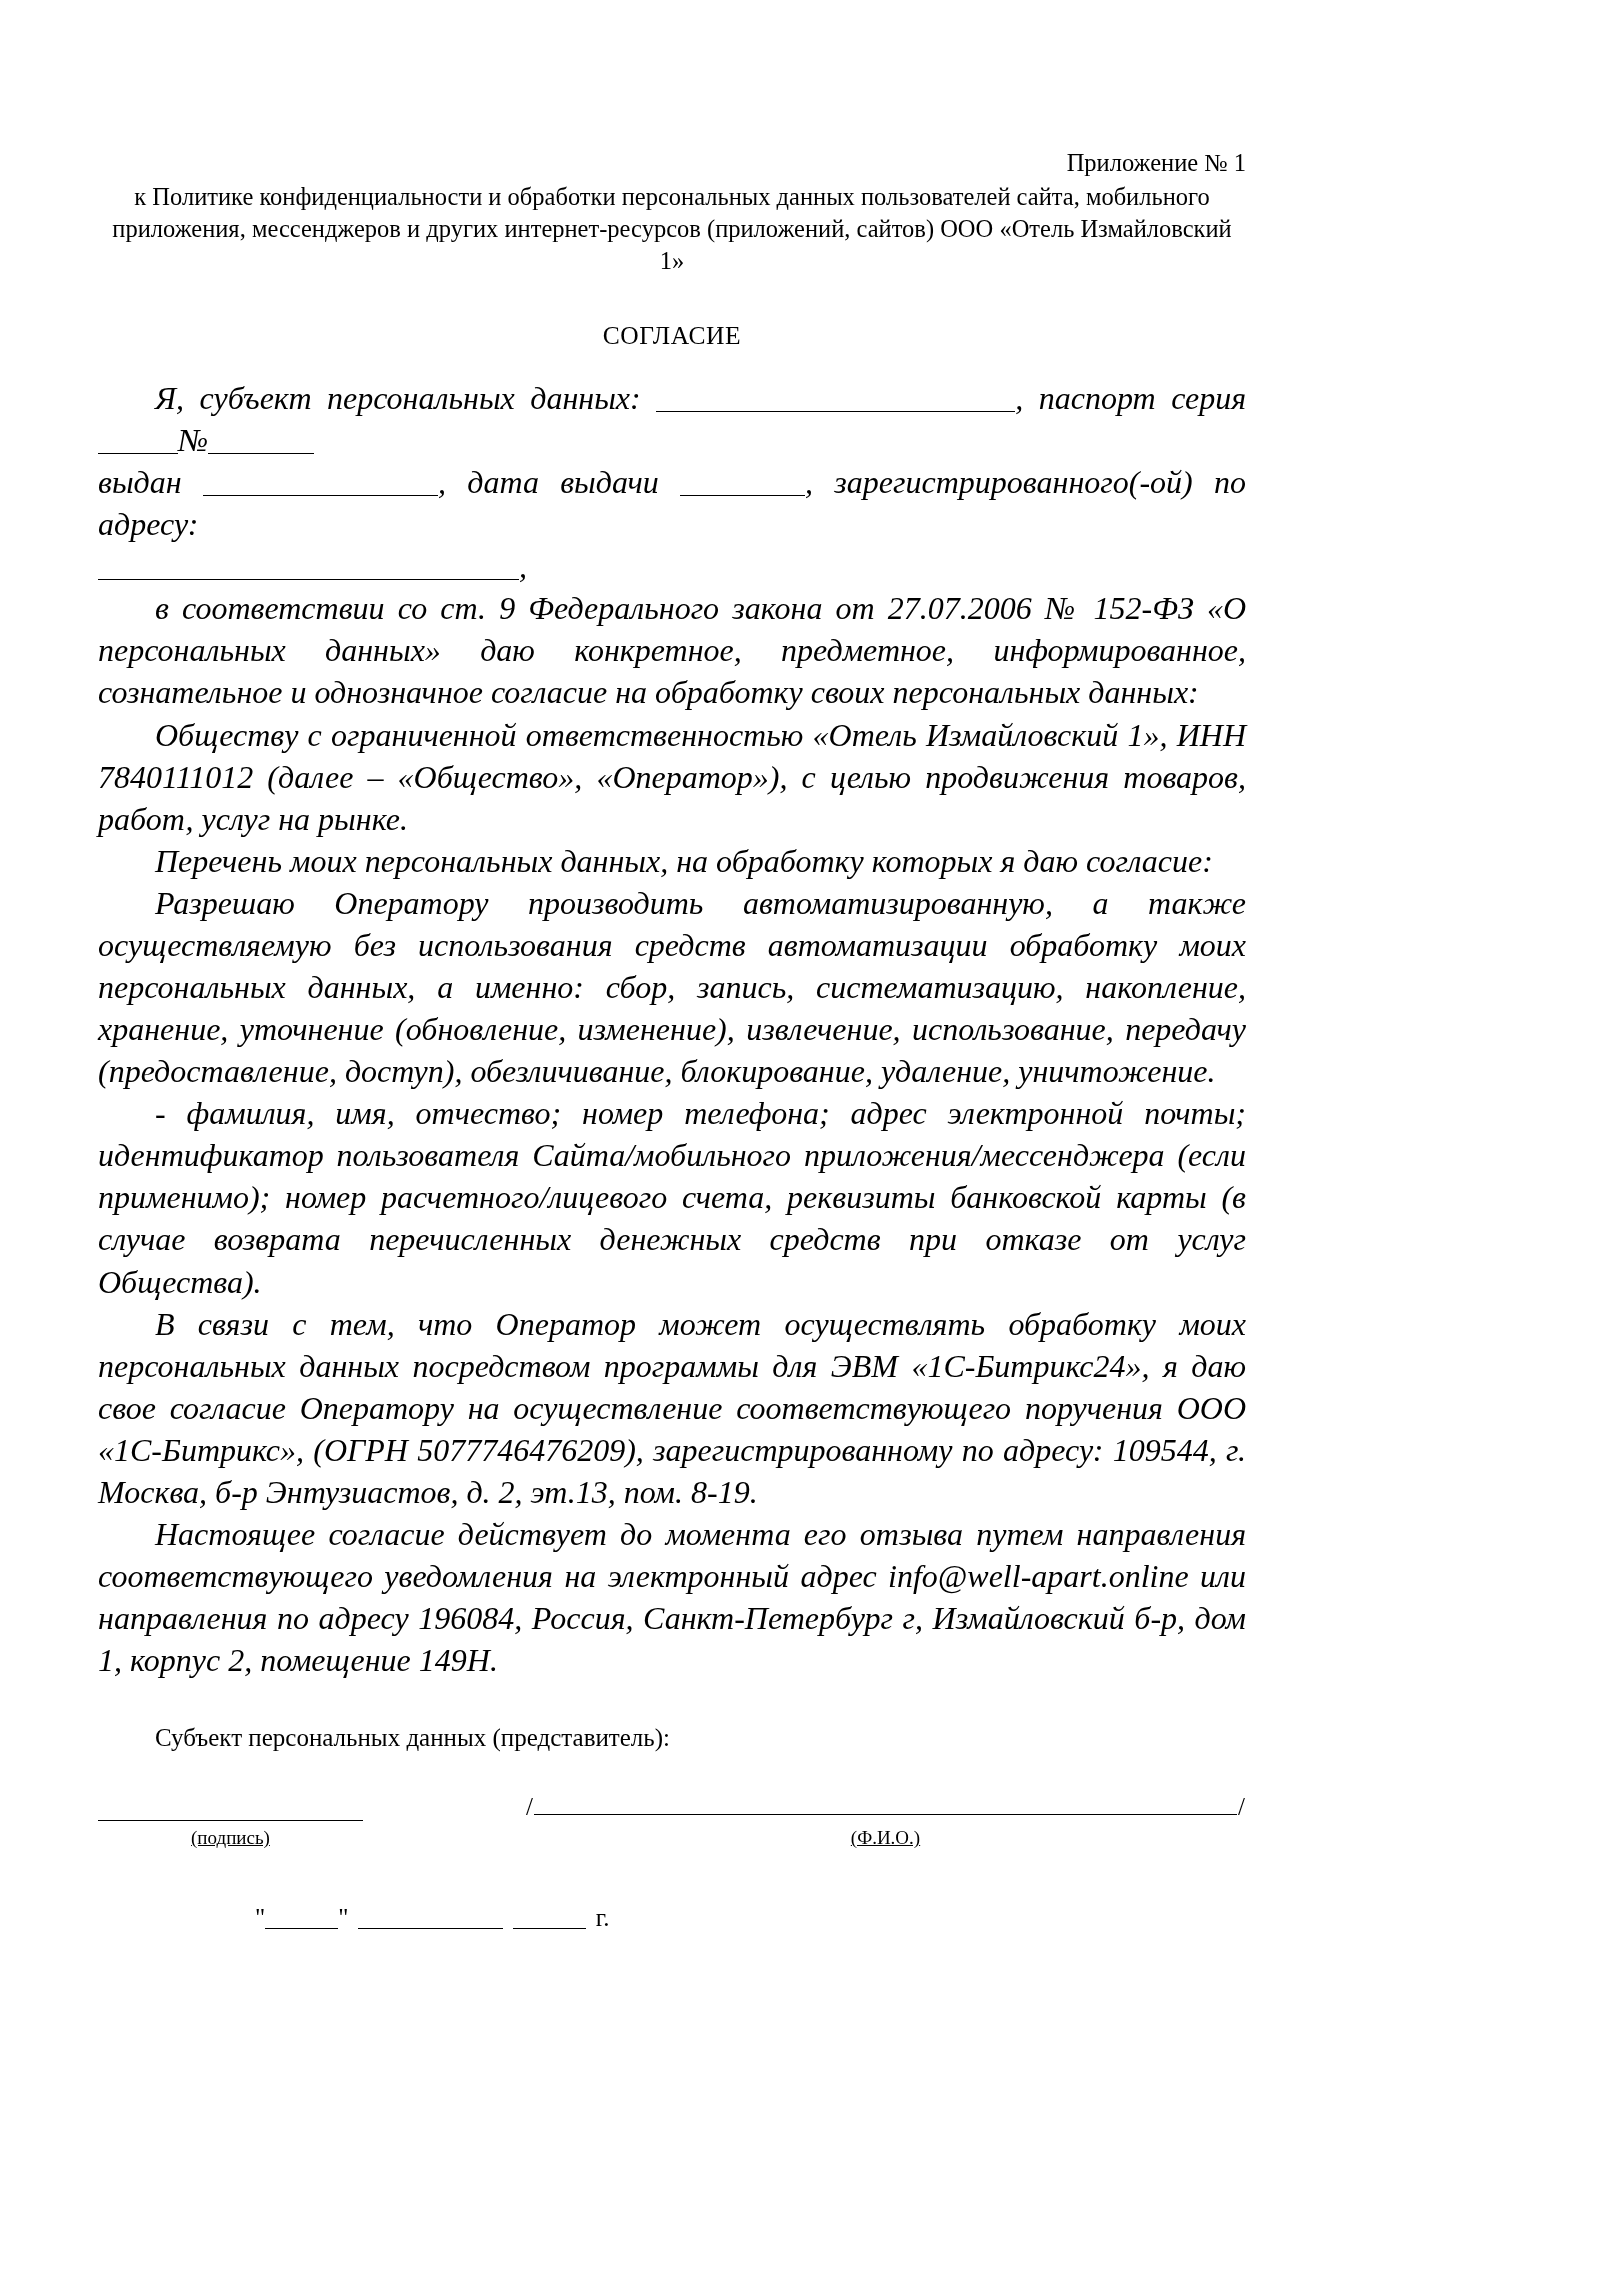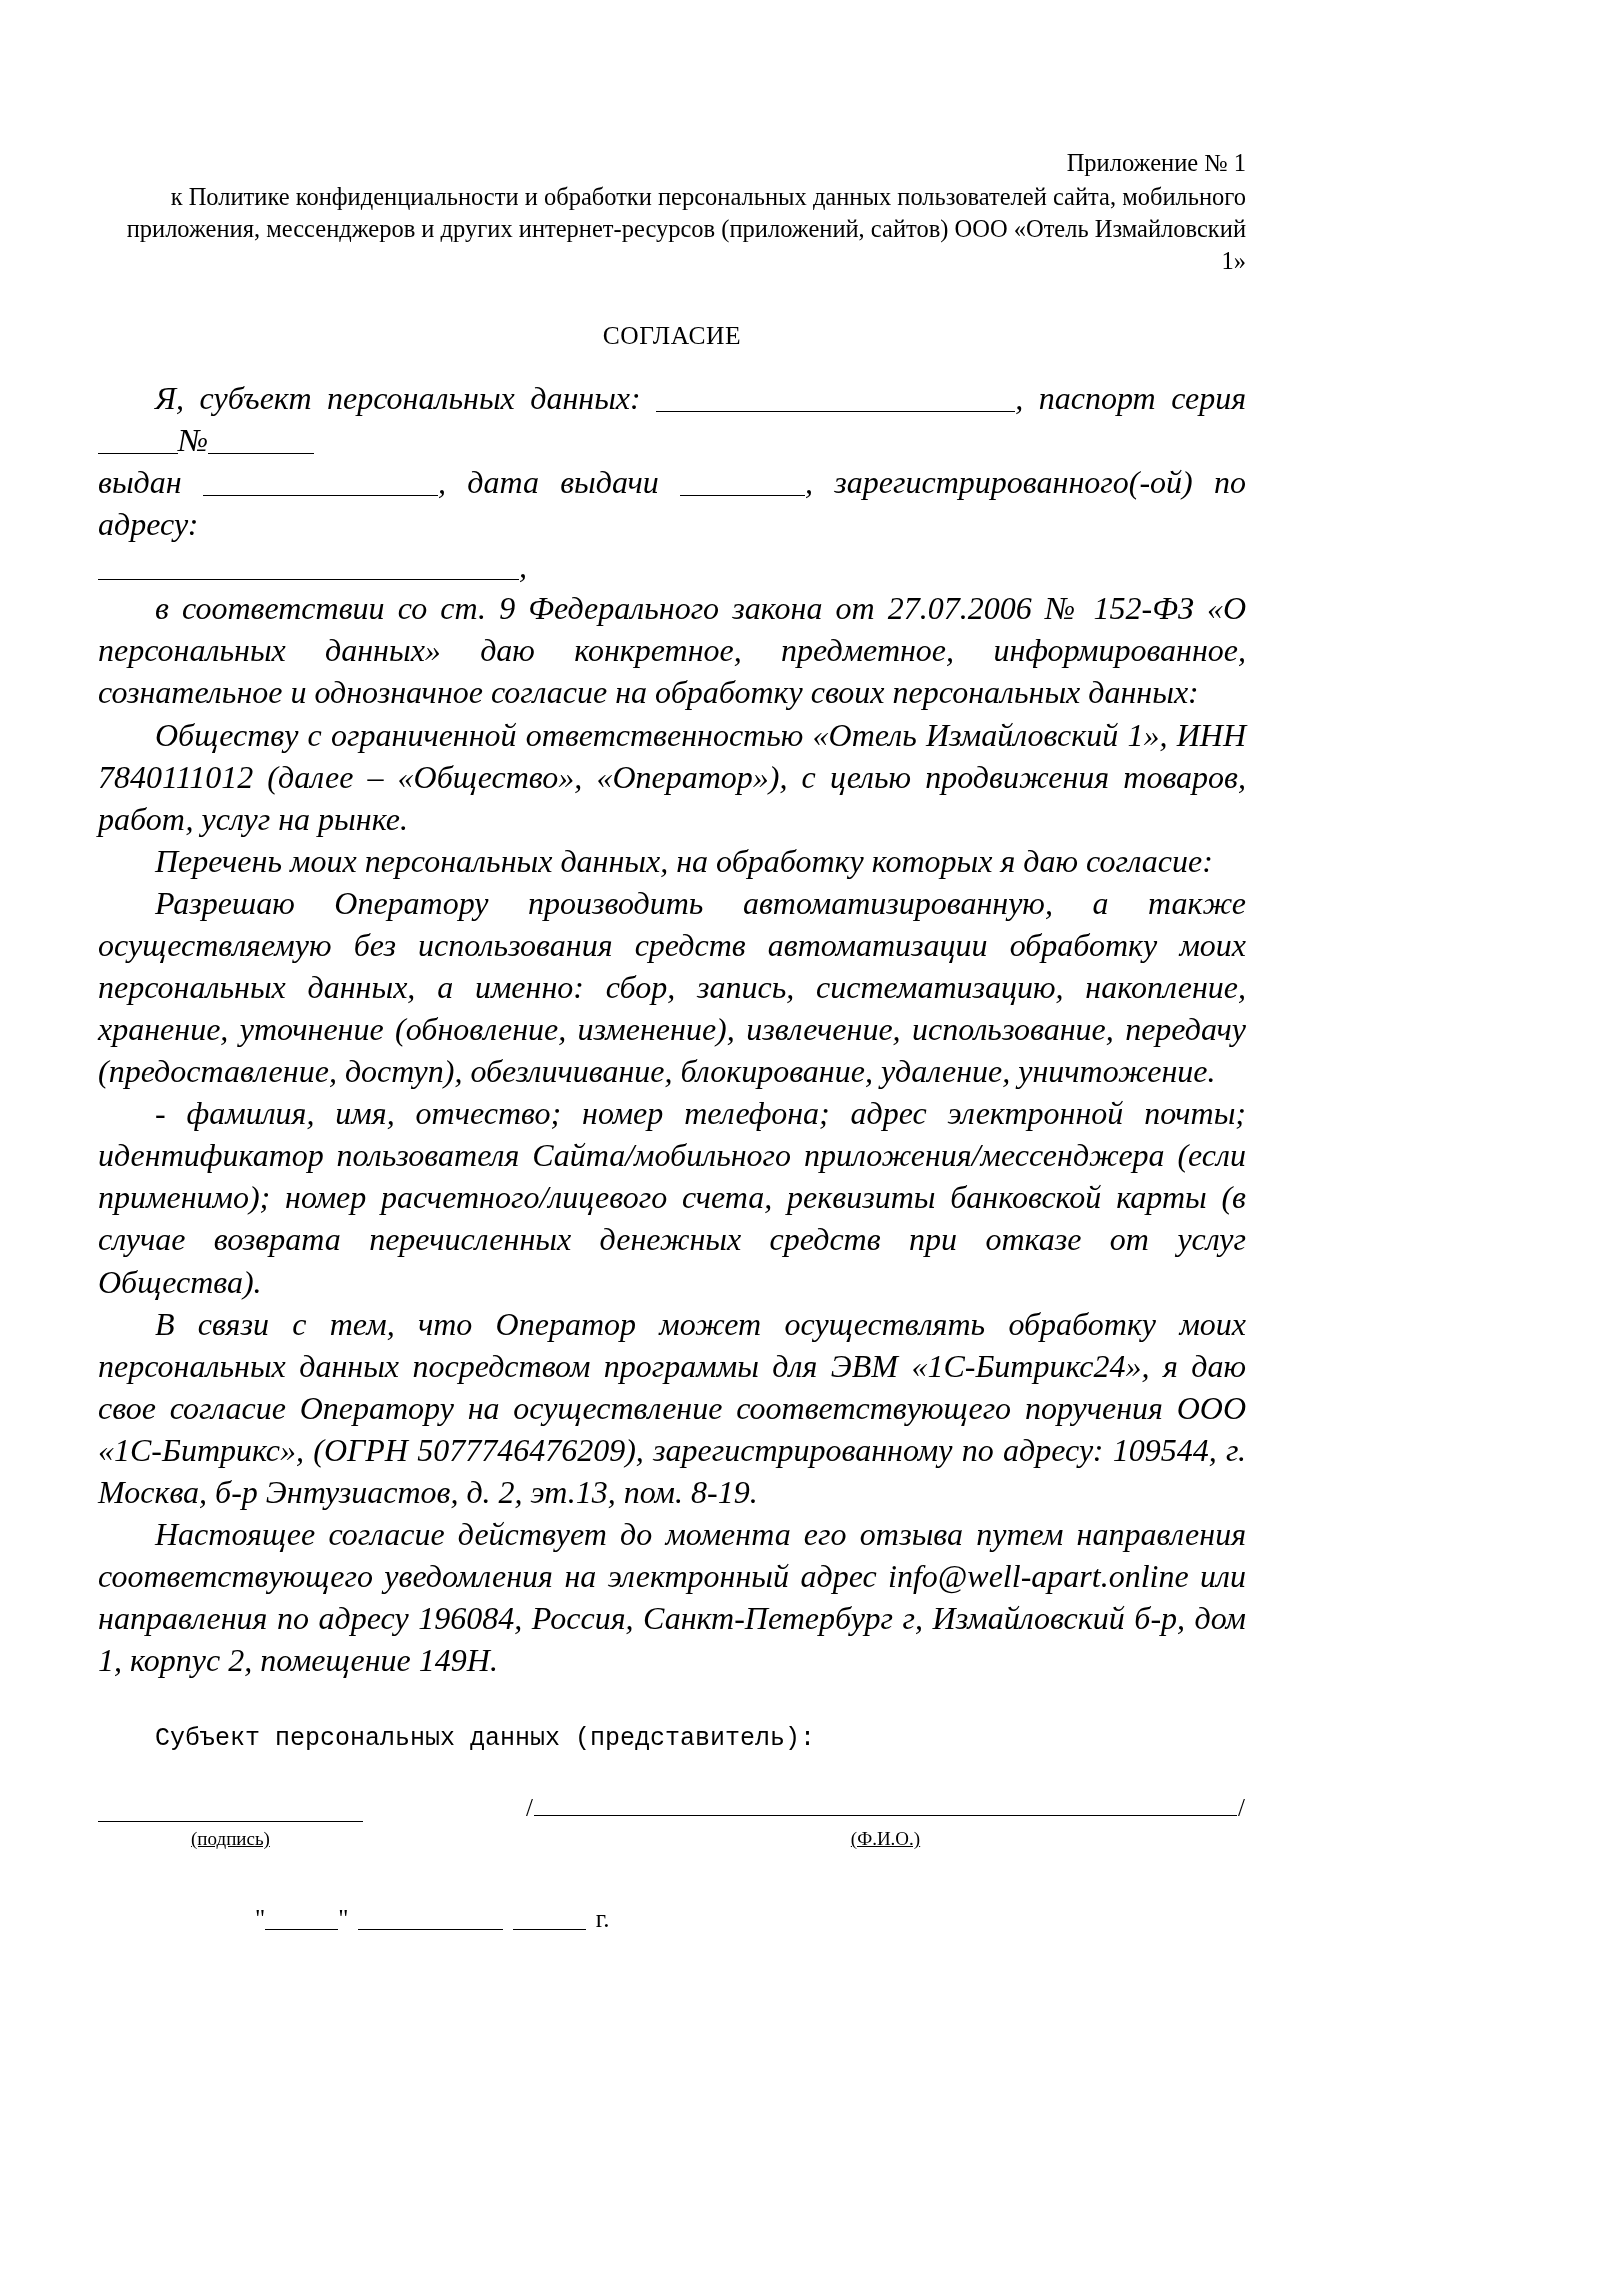--- a/index.html
+++ b/index.html
@@ -23,21 +23,21 @@
   }
   .header-block {
     text-align: right;
     font-size: 24.5px;
     line-height: 1.30;
   }
   .header-line-1 {
     margin-bottom: 2px;
   }
   .header-para {
-    text-align: right;
+    text-align: center;
   }
   .title {
     text-align: center;
     font-size: 25.5px;
     margin-top: 45px;
     letter-spacing: 0.6px;
     font-family: Liberation Serif, serif;
   }
   .subtitle {
     text-align: center;
@@ -72,21 +72,20 @@
   .w-num { width: 106px; }
   .w-vydan { width: 235px; }
   .w-date { width: 125px; }
   .w-addr { width: 421px; }
   .signature-section {
     margin-top: 43px;
     font-size: 25px;
   }
   .sig-label {
     text-indent: 57px;
-    font-family: Liberation Mono, monospace;
   }
   .sig-row {
     margin-top: 41px;
     display: flex;
     align-items: flex-end;
     font-size: 25px;
   }
   .sig-col-sign {
     width: 265px;
     text-align: center;

